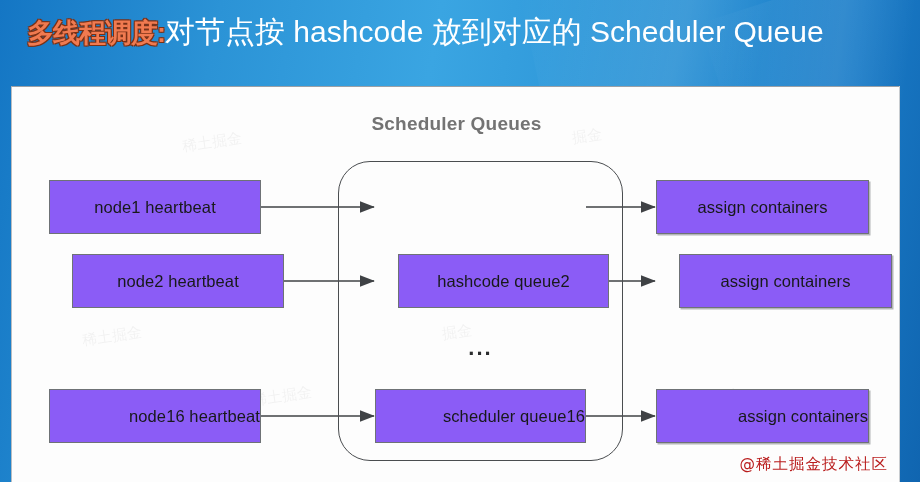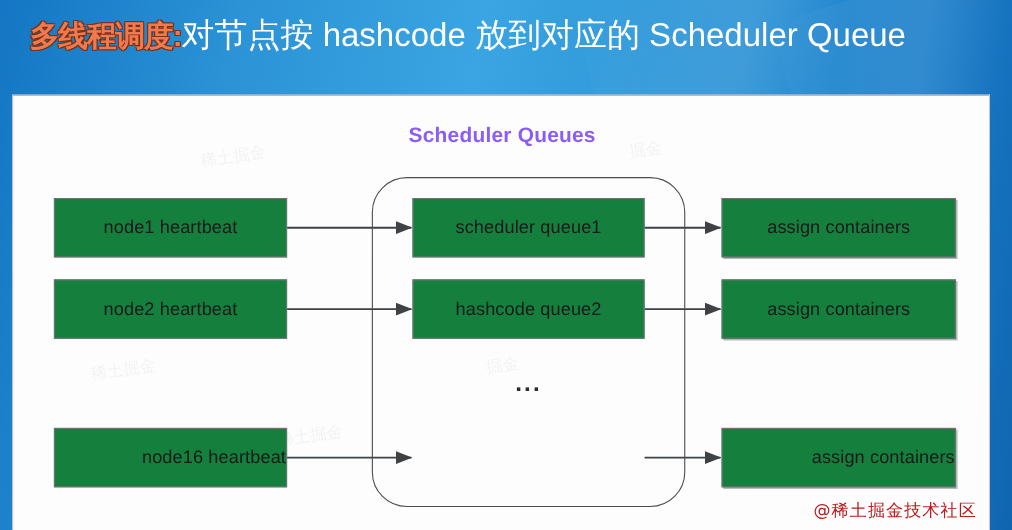--- a/index.html
+++ b/index.html
@@ -83,21 +83,21 @@
     background: #c8ccd0;
   }
   #diagram-title {
     position: absolute;
     left: 0;
     top: 26px;
     width: 889px;
     text-align: center;
     font-size: 19px;
     font-weight: bold;
-    color: #8b5cf6;
+    color: #737373;
     letter-spacing: 0.2px;
   }
   
   .bgwm {
     position: absolute;
     color: #000000;
     opacity: 0.045;
     font-size: 15px;
     white-space: nowrap;
     pointer-events: none;
@@ -109,42 +109,42 @@
     position: absolute;
     left: 0; top: 0;
     width: 889px; height: 396px;
     pointer-events: none;
   }
 
   
   .box {
     position: absolute;
     box-sizing: border-box;
-    background: #15803d;
+    background: #8b5cf6;
     border: 1px solid #6e7276;
     display: flex;
     align-items: center;
     justify-content: center;
     font-size: 16.5px;
     color: #18191a;
     letter-spacing: 0.1px;
   }
   .box.shadowed {
     box-shadow: 1.5px 1.5px 0 rgba(120,124,128,0.55);
   }
 
   
   .col-left  { left: 37px;  width: 212px; height: 54px; }
   
   .col-mid   { left: 363px; width: 211px; height: 54px; }
   
   .col-right { left: 644px; width: 213px; height: 54px; }
 
   .row-1 { top: 93px;  }
-  .row-2 { top: 167px; }
+  .row-2 { top: 167px; margin-left: 23px; }
   .row-3 { top: 302px; justify-content: flex-end; }
 
   
   #queue-group {
     position: absolute;
     left: 326px;
     top: 74px;
     width: 285px;
     height: 300px;
     box-sizing: border-box;
@@ -224,26 +224,26 @@
     <div class="box col-left row-1">
       <span>node1 heartbeat</span>
     </div>
     <div class="box col-left row-2">
       <span>node2 heartbeat</span>
     </div>
     <div class="box col-left row-3">
       <span>node16 heartbeat</span>
     </div>
 
-    <div class="box col-mid row-1">
-      <span>scheduler queue1</span>
-    </div>
     <div class="box col-mid row-2">
       <span>hashcode queue2</span>
     </div>
+    <div class="box col-mid row-3">
+      <span>scheduler queue16</span>
+    </div>
 
     <div id="ellipsis">...</div>
 
     <div class="box col-right row-1 shadowed">
       <span>assign containers</span>
     </div>
     <div class="box col-right row-2 shadowed">
       <span>assign containers</span>
     </div>
     <div class="box col-right row-3 shadowed">

